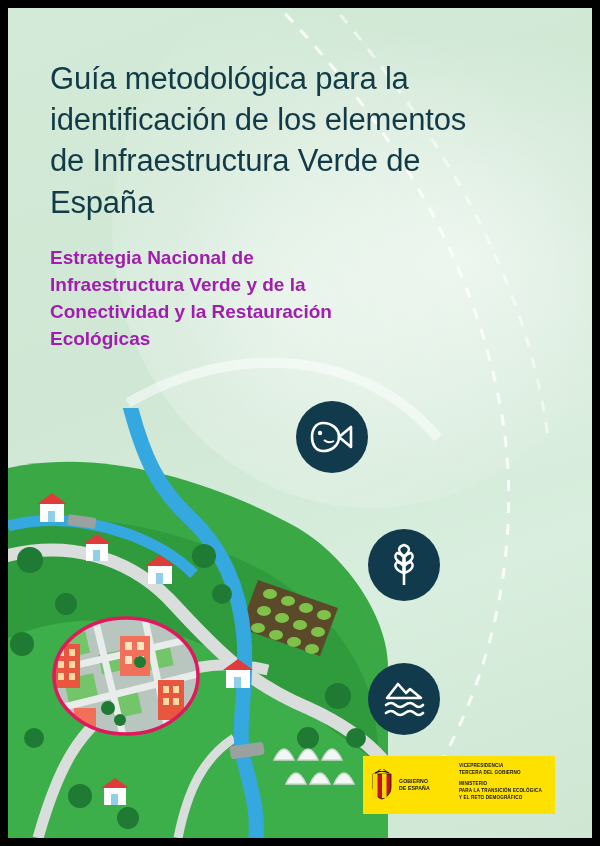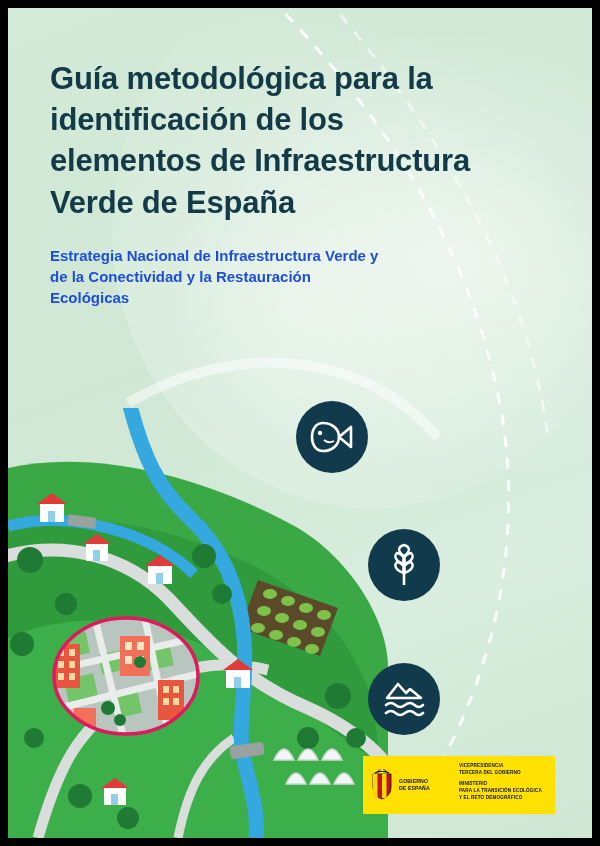--- a/index.html
+++ b/index.html
@@ -52,27 +52,27 @@
     position: absolute;
     left: 42px;
     top: 50px;
     width: 420px;
   }
   .doc-title {
     margin: 0;
     color: #123a47;
     font-size: 31px;
     line-height: 1.33;
-    font-weight: bold;
+    font-weight: normal;
     letter-spacing: -0.2px;
   }
   .doc-subtitle {
     margin: 22px 0 0 0;
-    color: #1d4ed8;
-    font-size: 15px;
+    color: #a21caf;
+    font-size: 19px;
     line-height: 1.42;
     font-weight: bold;
     max-width: 330px;
   }
 
   
   .illus {
     position: absolute;
     left: 0;
     bottom: 0;

